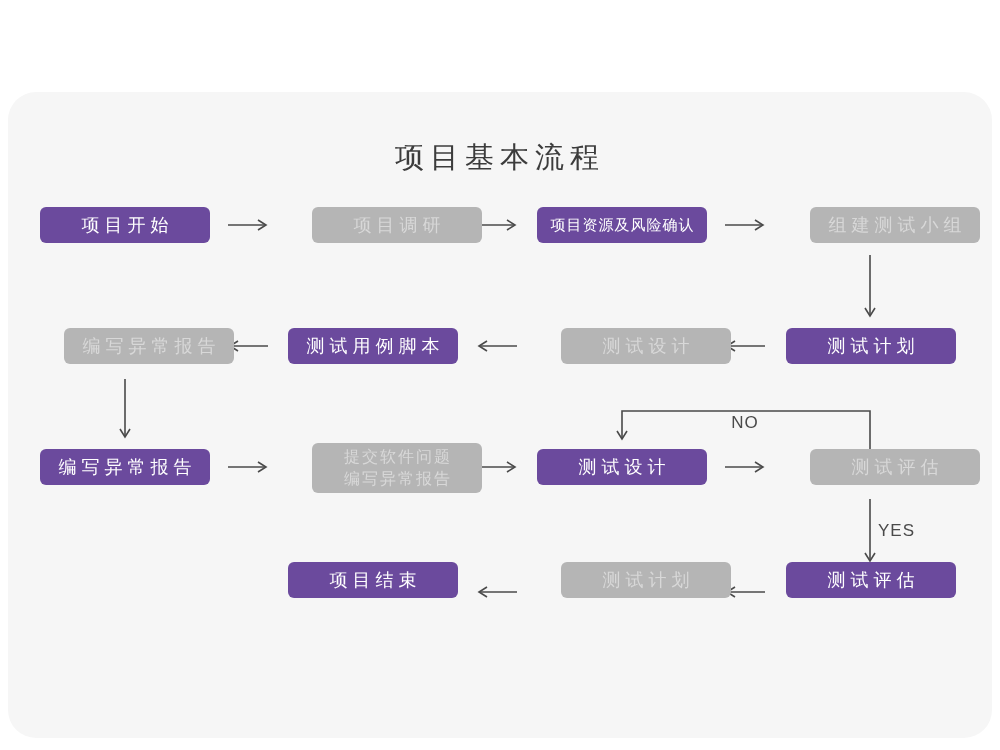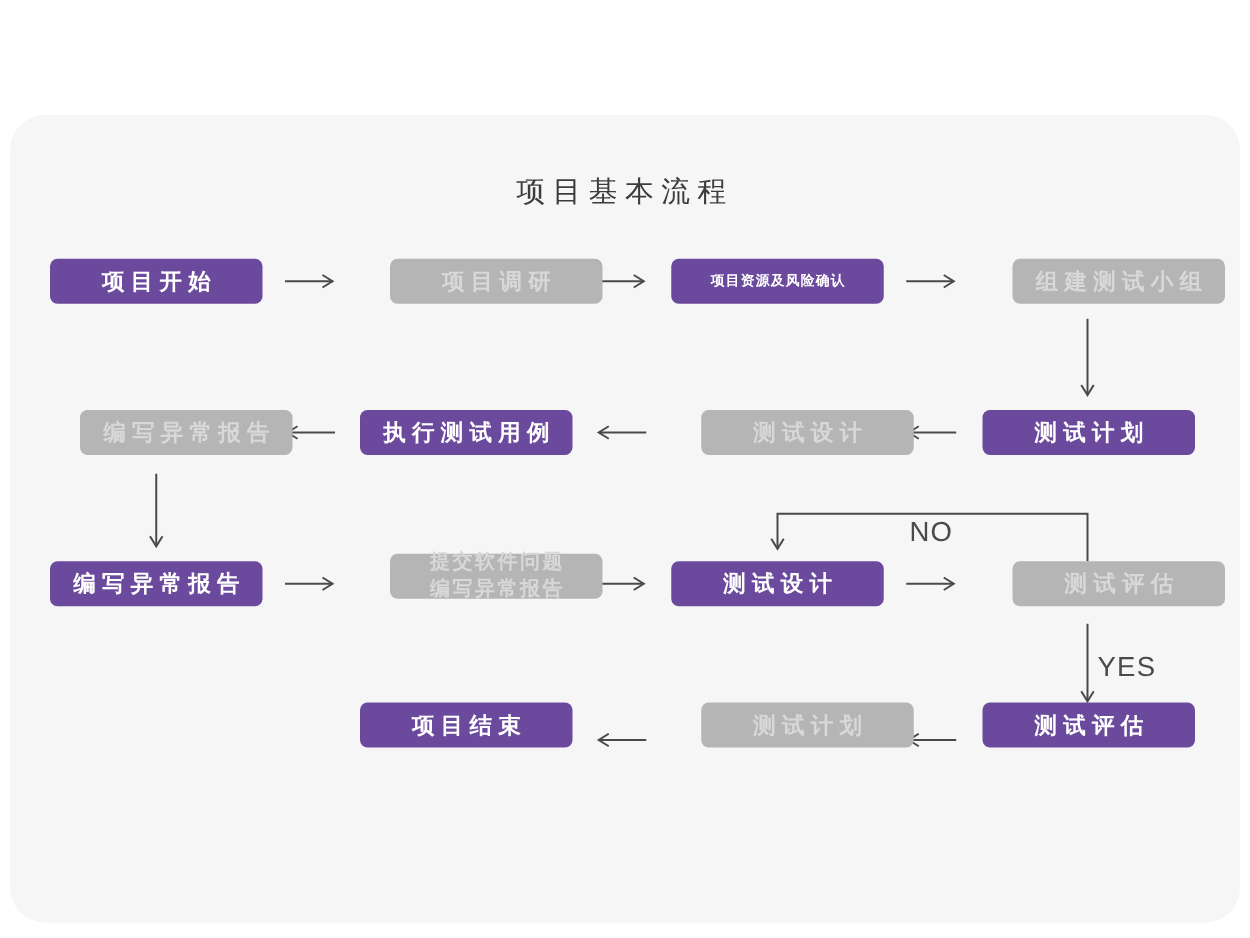--- a/index.html
+++ b/index.html
@@ -8,39 +8,39 @@
     background:var(--color-pageBg,#ffffff);
     font-family:"Liberation Sans","DejaVu Sans",sans-serif;
   }
   .card{
     position:absolute;left:8px;right:8px;top:92px;bottom:12px;
     background:var(--color-cardBg,#f6f6f6);
     border-radius:28px;
   }
   .title{
     position:absolute;left:0;right:0;top:138px;margin:0;
-    text-align:center;font-size:23px;font-weight:500;
+    text-align:center;font-size:29px;font-weight:500;
     letter-spacing:6px;color:var(--color-titleText,#3c3c3c);
   }
   .arrows{position:absolute;left:0;top:0;width:1000px;height:750px;pointer-events:none;}
   .node{
     position:absolute;width:170px;height:36px;border-radius:6px;
     display:flex;align-items:center;justify-content:center;
     box-sizing:border-box;text-align:center;
   }
   .node.purple{background:var(--color-purple,#6b4a9d);color:var(--color-purpleText,#ffffff);}
   .node.gray{background:var(--color-gray,#b5b5b5);color:var(--color-grayText,#d8d8d8);margin-left:24px;}
-  .node span{font-size:18px;letter-spacing:5px;padding-left:5px;white-space:pre-line;line-height:22px;font-weight:bold;}
-  .node.small-text span{font-size:11px;letter-spacing:1px;padding-left:1px;}
-  .node.tall{top:443px;height:36px;}
+  .node span{font-size:18px;letter-spacing:5px;padding-left:5px;white-space:pre-line;line-height:22px;}
+  .node.small-text span{font-size:15px;letter-spacing:1px;padding-left:1px;}
+  .node.tall{top:443px;height:50px;}
   .node.tall span{font-size:16px;letter-spacing:2px;padding-left:2px;}
   .c1{left:40px}.c2{left:288px}.c3{left:537px}.c4{left:786px}
   .r1{top:207px}.r2{top:328px}.r3{top:449px}.r4{top:562px}
   .edge-label{
-    position:absolute;font-size:22px;color:var(--color-arrow,#4a4a4a);
+    position:absolute;font-size:17px;color:var(--color-arrow,#4a4a4a);
     letter-spacing:1px;
   }
   .edge-label.no{left:723px;top:413px;width:44px;text-align:center;}
   .edge-label.yes{left:878px;top:521px;}
 </style>
 </head>
 <body>
 
 <div class="card"></div>
 
@@ -81,21 +81,21 @@
   <span>项目资源及风险确认</span>
 </div>
 <div class="node gray c4 r1">
   <span>组建测试小组</span>
 </div>
 
 <div class="node gray c1 r2">
   <span>编写异常报告</span>
 </div>
 <div class="node purple c2 r2">
-  <span>执行测试用例</span>
+  <span>测试用例脚本</span>
 </div>
 <div class="node gray c3 r2">
   <span>测试设计</span>
 </div>
 <div class="node purple c4 r2">
   <span>测试计划</span>
 </div>
 
 <div class="node purple c1 r3">
   <span>编写异常报告</span>

